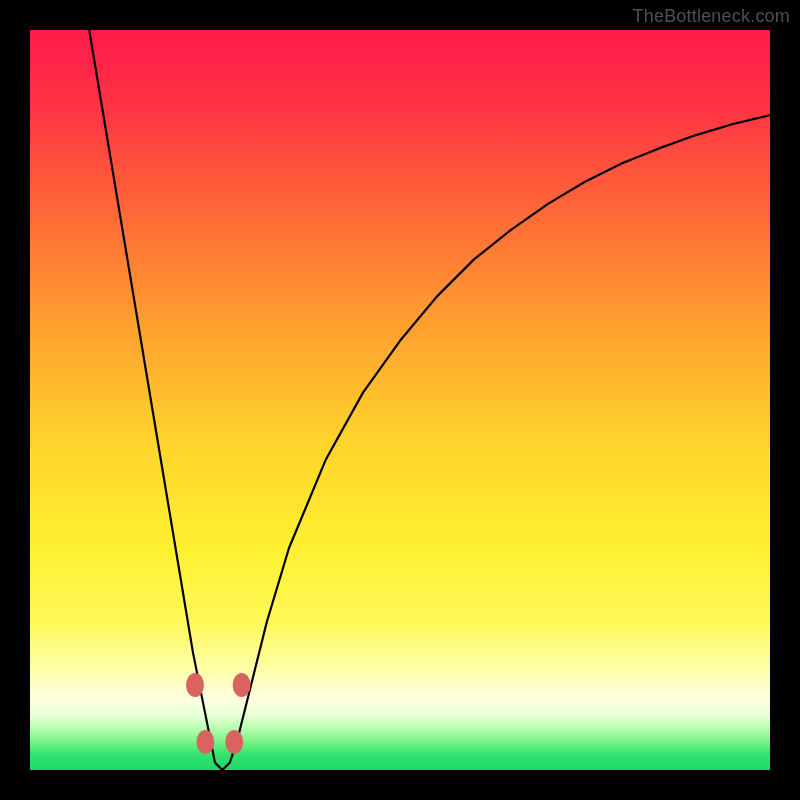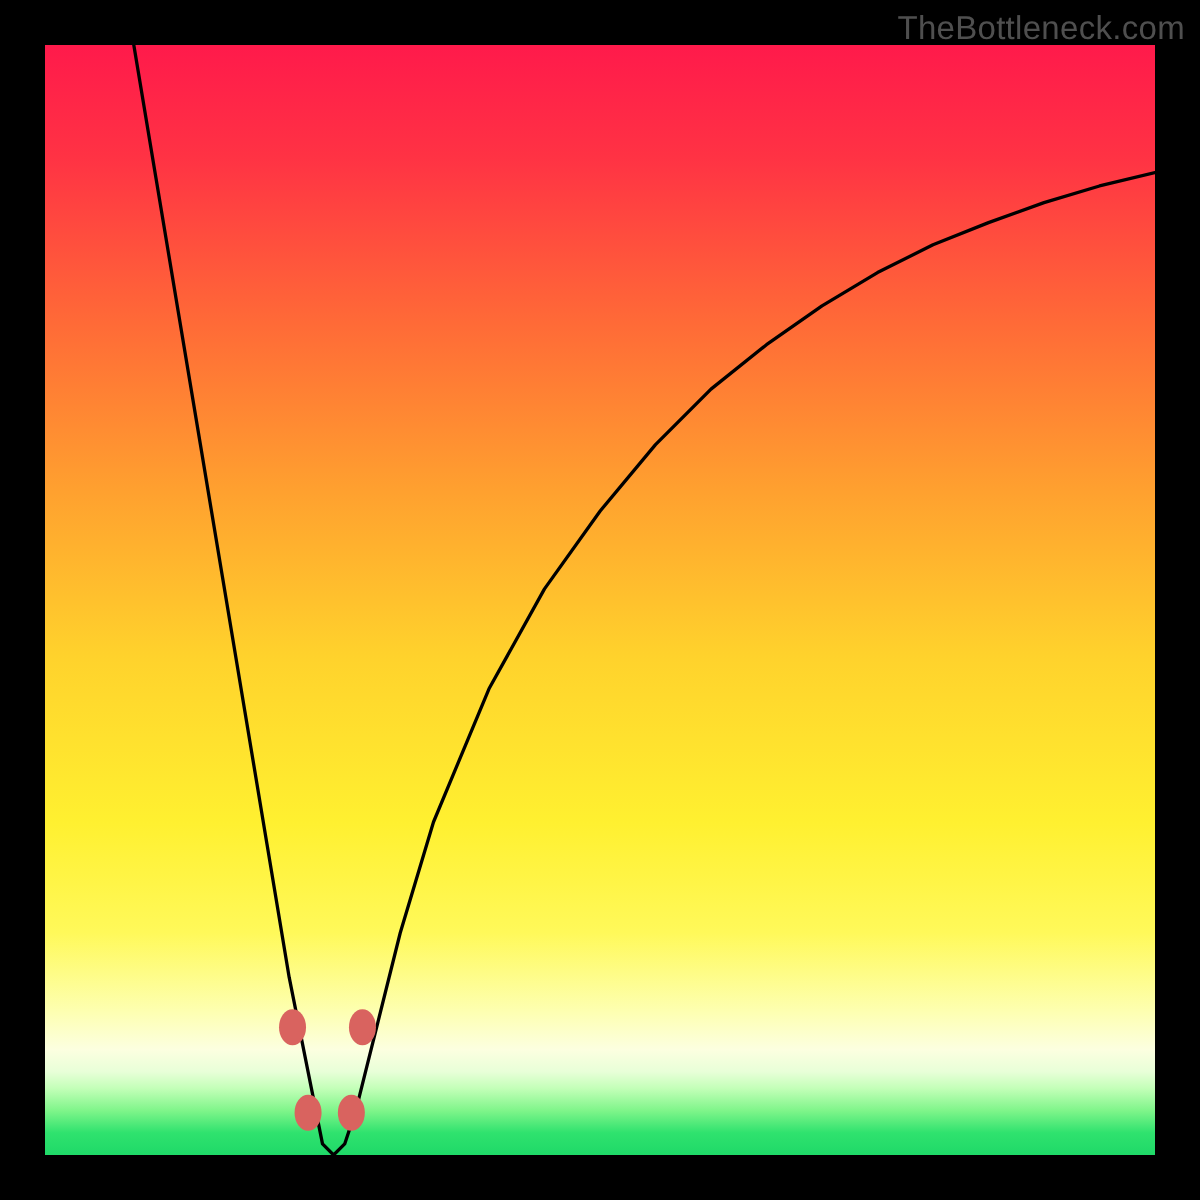--- a/index.html
+++ b/index.html
@@ -24,21 +24,21 @@
     left: 0;
     top: 0;
     width: 740px;
     height: 740px;
   }
   .watermark {
     position: absolute;
     top: 6px;
     right: 10px;
     color: #4f4f4f;
-    font-size: 22px;
+    font-size: 18px;
     font-weight: 500;
     letter-spacing: 0.2px;
     user-select: none;
   }
   svg { display: block; }
 </style>
 </head>
 <body>
 
 <div class="frame">

